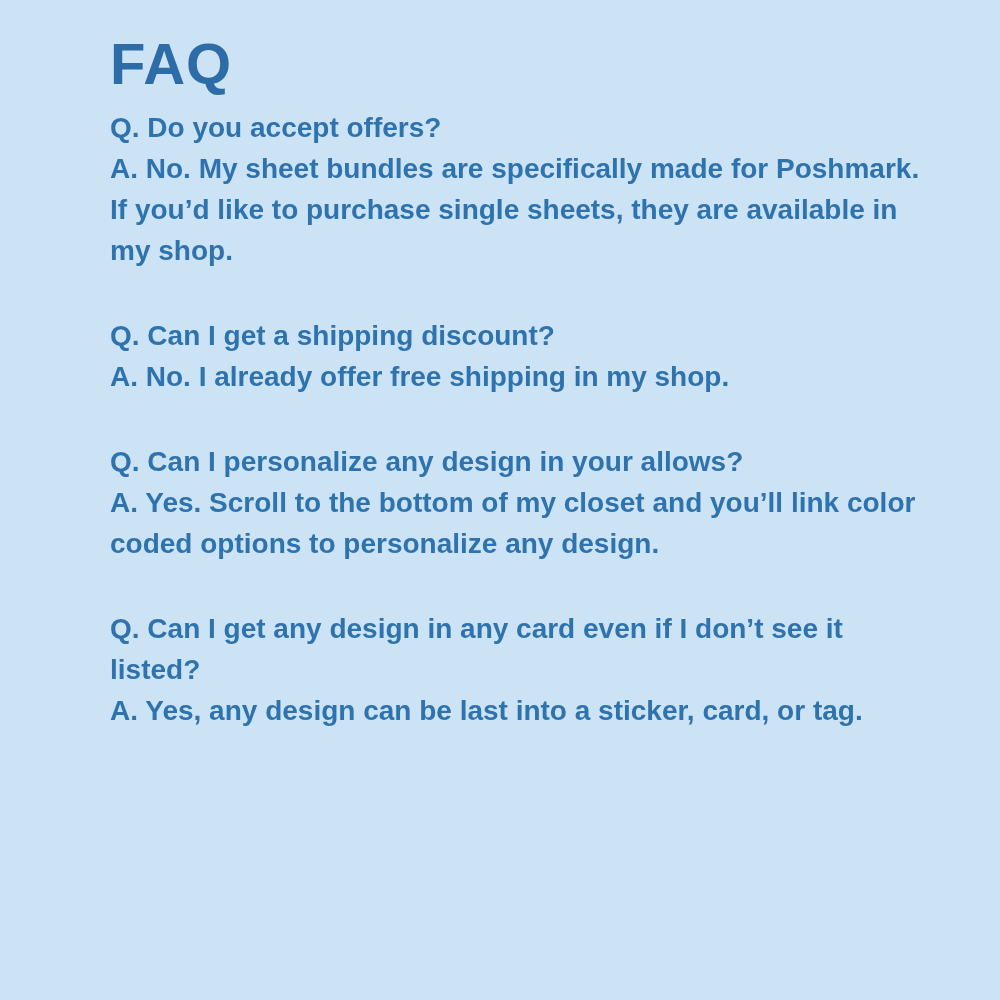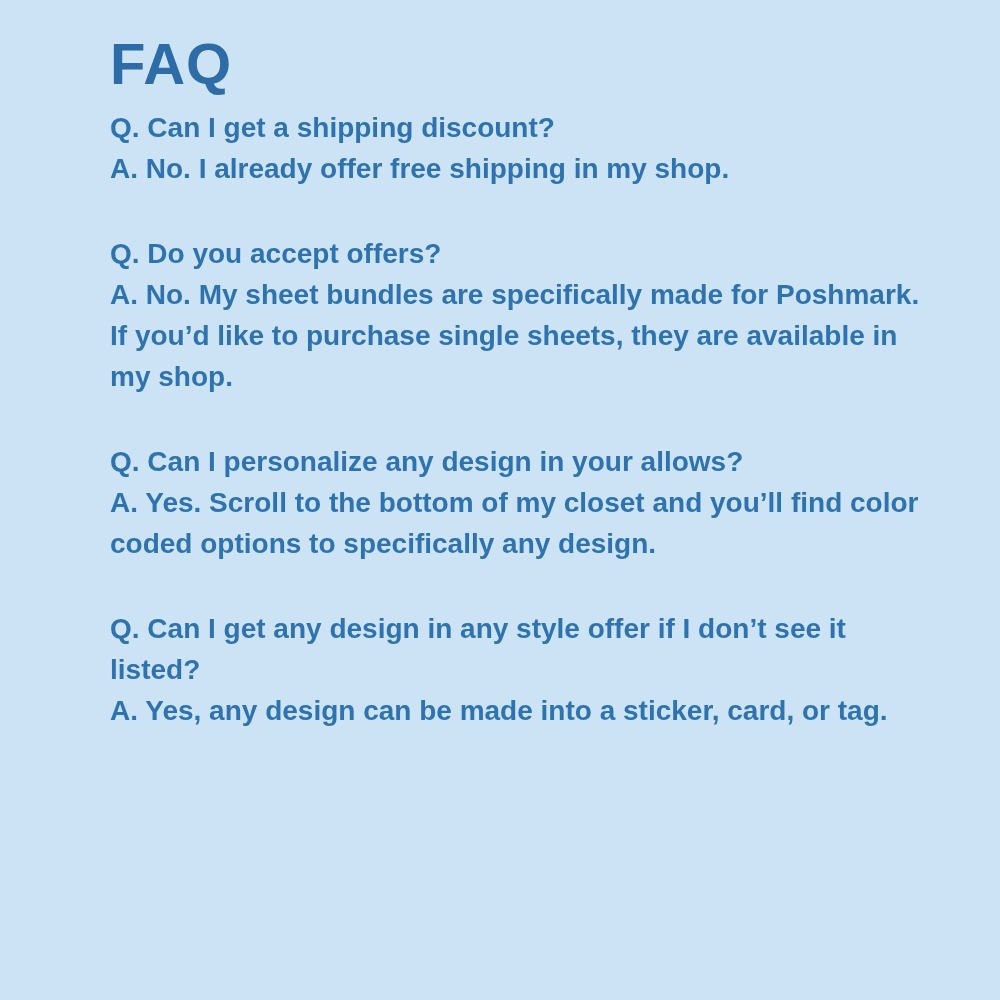--- a/index.html
+++ b/index.html
@@ -42,35 +42,35 @@
   }
 </style>
 </head>
 <body>
 
 <div class="slide">
 
   <h1 class="page-title">FAQ</h1>
 
   <section class="faq-item">
-    <p class="faq-question">Q. Can I get a shipping discount?</p>
-    <p class="faq-answer">A. No. I already offer free shipping in my shop.</p>
+    <p class="faq-question">Q. Do you accept offers?</p>
+    <p class="faq-answer">A. No. My sheet bundles are specifically made for Poshmark. If you’d like to purchase single sheets, they are available in my shop.</p>
   </section>
 
   <section class="faq-item">
-    <p class="faq-question">Q. Do you accept offers?</p>
-    <p class="faq-answer">A. No. My sheet bundles are specifically made for Poshmark. If you’d like to purchase single sheets, they are available in my shop.</p>
+    <p class="faq-question">Q. Can I get a shipping discount?</p>
+    <p class="faq-answer">A. No. I already offer free shipping in my shop.</p>
   </section>
 
   <section class="faq-item">
   </section>
 
   <section class="faq-item">
     <p class="faq-question">Q. Can I personalize any design in your allows?</p>
-    <p class="faq-answer">A. Yes. Scroll to the bottom of my closet and you’ll find color coded options to specifically any design.</p>
+    <p class="faq-answer">A. Yes. Scroll to the bottom of my closet and you’ll link color coded options to personalize any design.</p>
   </section>
 
   <section class="faq-item">
-    <p class="faq-question">Q. Can I get any design in any style offer if I don’t see it listed?</p>
-    <p class="faq-answer">A. Yes, any design can be made into a sticker, card, or tag.</p>
+    <p class="faq-question">Q. Can I get any design in any card even if I don’t see it listed?</p>
+    <p class="faq-answer">A. Yes, any design can be last into a sticker, card, or tag.</p>
   </section>
 
 </div>
 
 </body></html>

